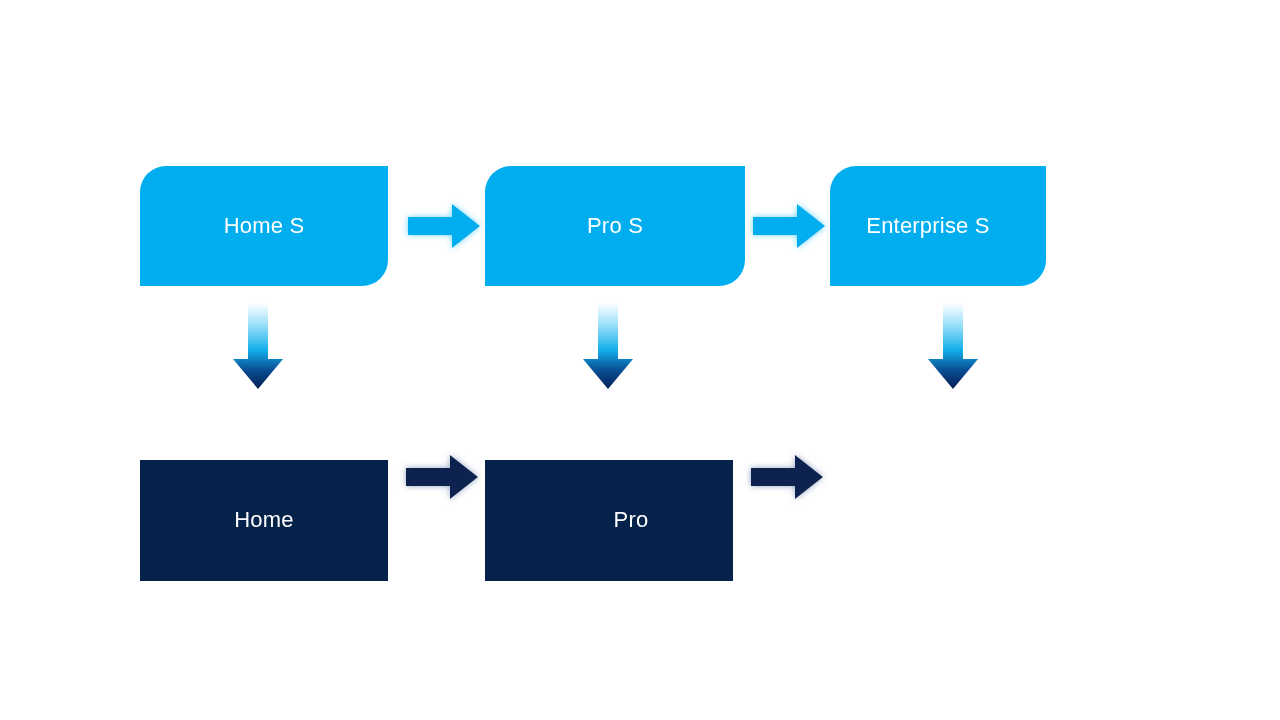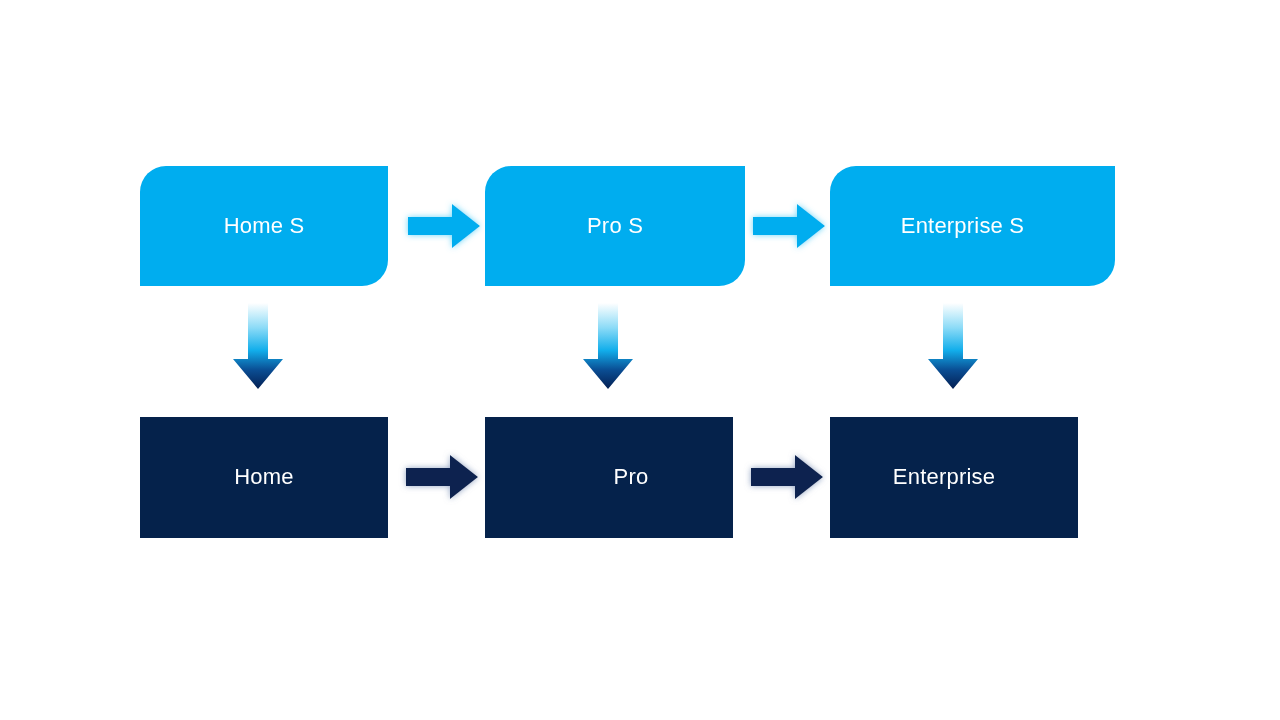--- a/index.html
+++ b/index.html
@@ -48,20 +48,21 @@
   
   .node.tier-top {
     background: #00ADEF;
     border-radius: 26px 0 26px 0;
   }
 
   
   .node.tier-bottom {
     background: #05224B;
     border-radius: 0;
+    margin-top: 43px;
   }
 
   
   .node.shift-left .node-label {
     position: relative;
     left: -10px;
   }
 
   
   .arrow-h {
@@ -90,21 +91,21 @@
 <div id="canvas">
 
   <div class="node tier-top" style="left:140px; top:166px; width:248px; height:120px;">
     <span class="node-label">Home S</span>
   </div>
 
   <div class="node tier-top" style="left:485px; top:166px; width:260px; height:120px;">
     <span class="node-label">Pro S</span>
   </div>
 
-  <div class="node tier-top shift-left" style="left:830px; top:166px; width:285px; height:120px;">
+  <div class="node tier-top shift-left" style="left:830px; top:166px; width:216px; height:120px;">
     <span class="node-label">Enterprise S</span>
   </div>
 
   <div class="arrow-h" style="left:406px; top:201px;">
     <svg viewBox="0 0 76 50" xmlns="http://www.w3.org/2000/svg">
       <defs>
         <filter id="glowCyan" x="-55%" y="-55%" width="210%" height="210%">
           <feGaussianBlur in="SourceAlpha" stdDeviation="3.2" result="b"></feGaussianBlur>
           <feFlood flood-color="#66D4F8" flood-opacity="0.95" result="c"></feFlood>
           <feComposite in="c" in2="b" operator="in" result="g"></feComposite>
@@ -181,23 +182,20 @@
   </div>
 
   <div class="node tier-bottom" style="left:140px; top:417px; width:248px; height:121px;">
     <span class="node-label">Home</span>
   </div>
 
   <div class="node tier-bottom" style="left:485px; top:417px; width:248px; height:121px;padding-left:44px;">
     <span class="node-label">Pro</span>
   </div>
 
-  <div class="node tier-bottom shift-left" style="left:830px; top:417px; width:248px; height:121px;">
-    <span class="node-label">Enterprise</span>
-  </div>
 
   <div class="arrow-h" style="left:404px; top:452px;">
     <svg viewBox="0 0 76 50" xmlns="http://www.w3.org/2000/svg">
       <defs>
         <filter id="glowNavy" x="-55%" y="-55%" width="210%" height="210%">
           <feGaussianBlur in="SourceAlpha" stdDeviation="3.4" result="b"></feGaussianBlur>
           <feFlood flood-color="#7F93B8" flood-opacity="0.85" result="c"></feFlood>
           <feComposite in="c" in2="b" operator="in" result="g"></feComposite>
           <feMerge>
             <feMergeNode in="g"></feMergeNode>

